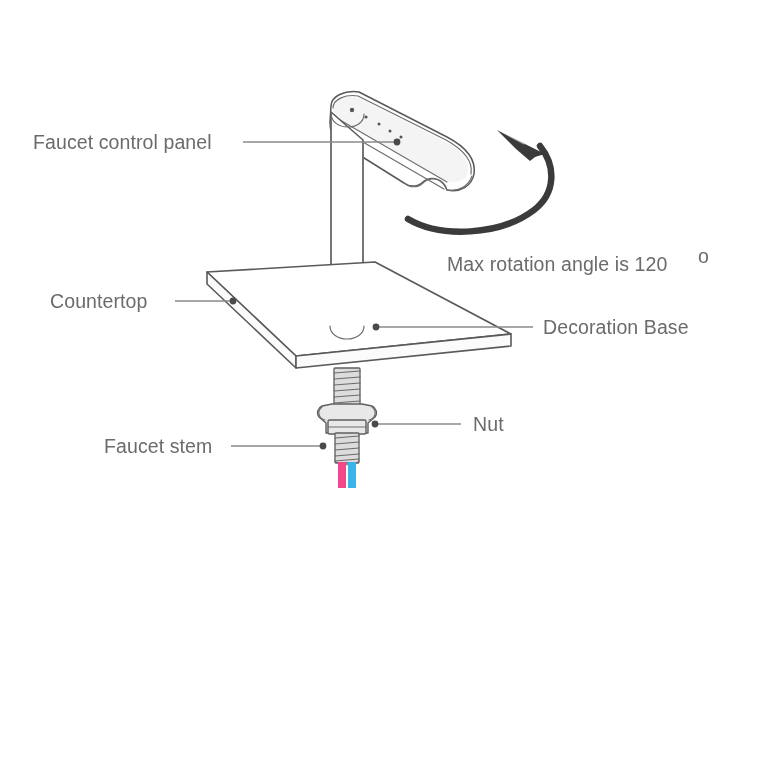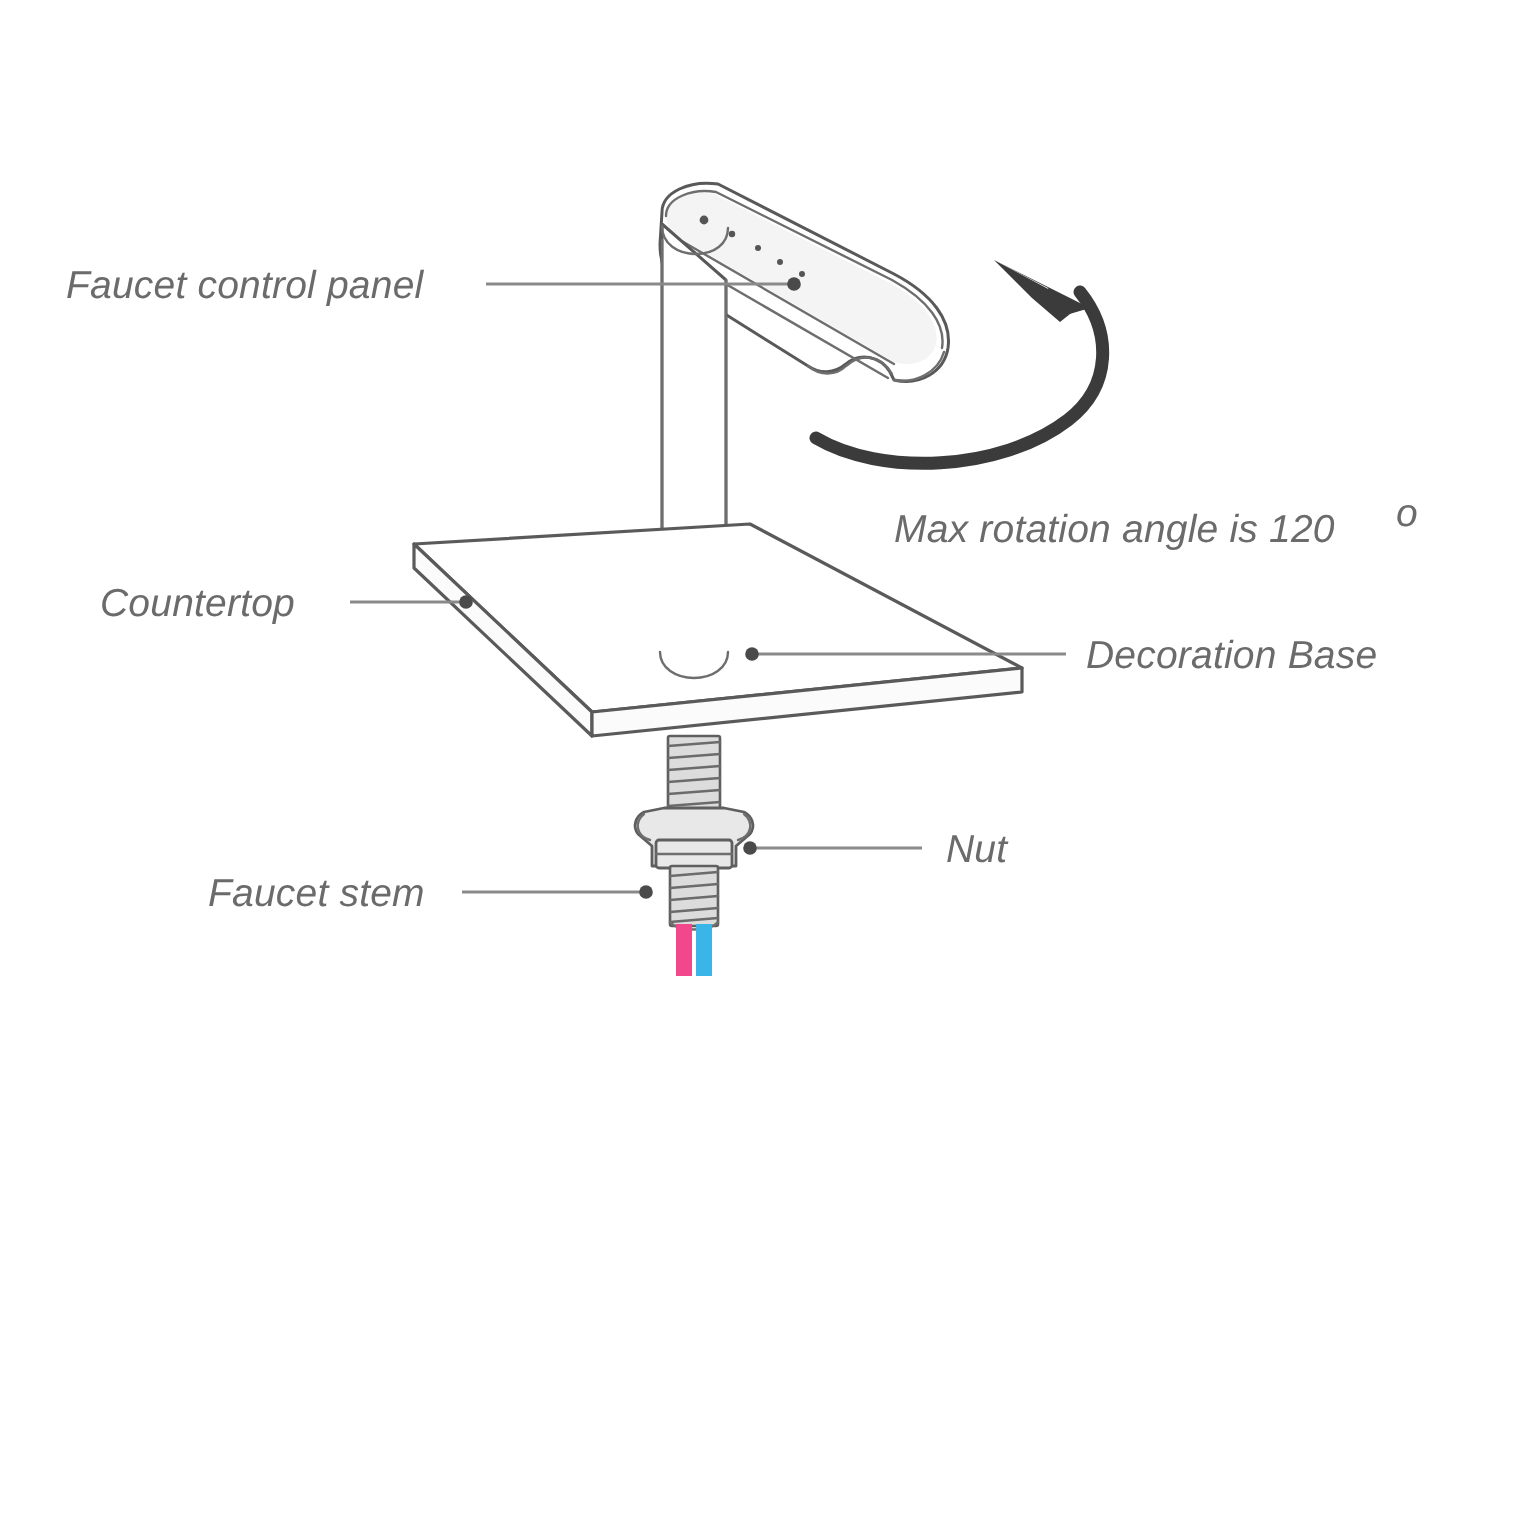--- a/index.html
+++ b/index.html
@@ -12,21 +12,20 @@
     height: 768px;
     font-family: "Liberation Sans", sans-serif;
     overflow: hidden;
     position: relative;
   }
   #diagram-root {
     position: absolute;
     top: 0; left: 0;
     width: 768px;
     height: 768px;
-    font-style: italic;
   }
   svg.diagram {
     display: block;
     width: 768px;
     height: 768px;
   }
   .label-text {
     font-family: "Liberation Sans", sans-serif;
     font-size: 19.5px;
     fill: #6b6b6b;

